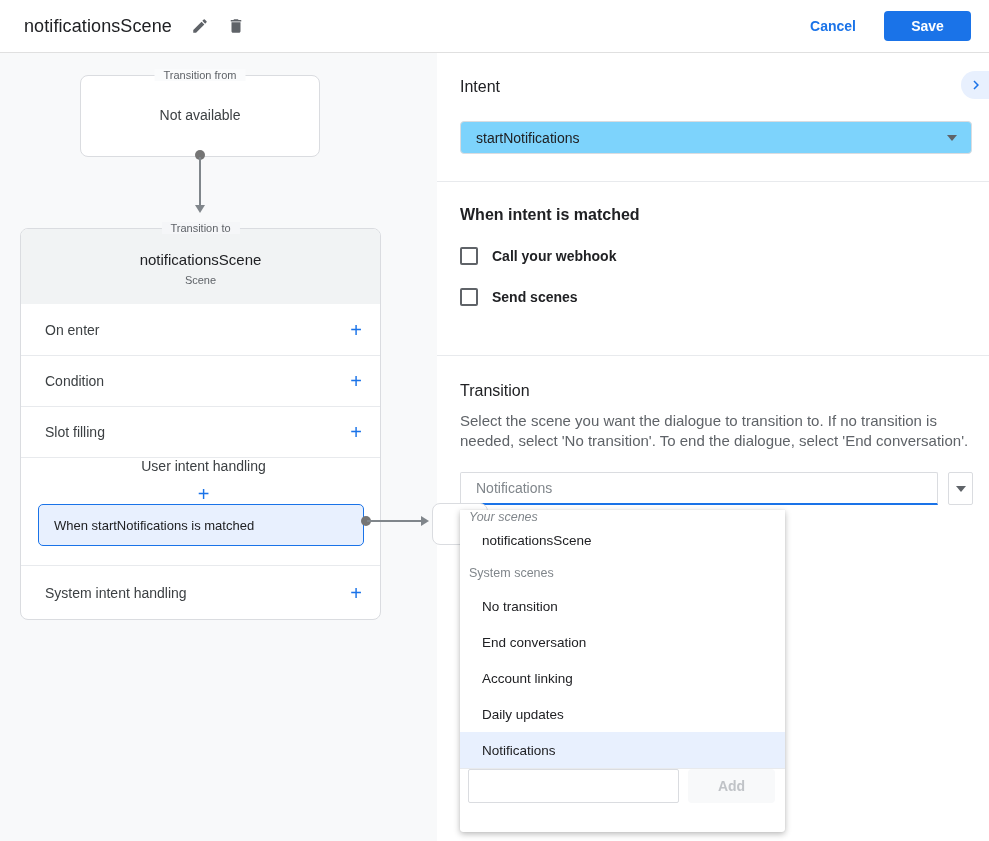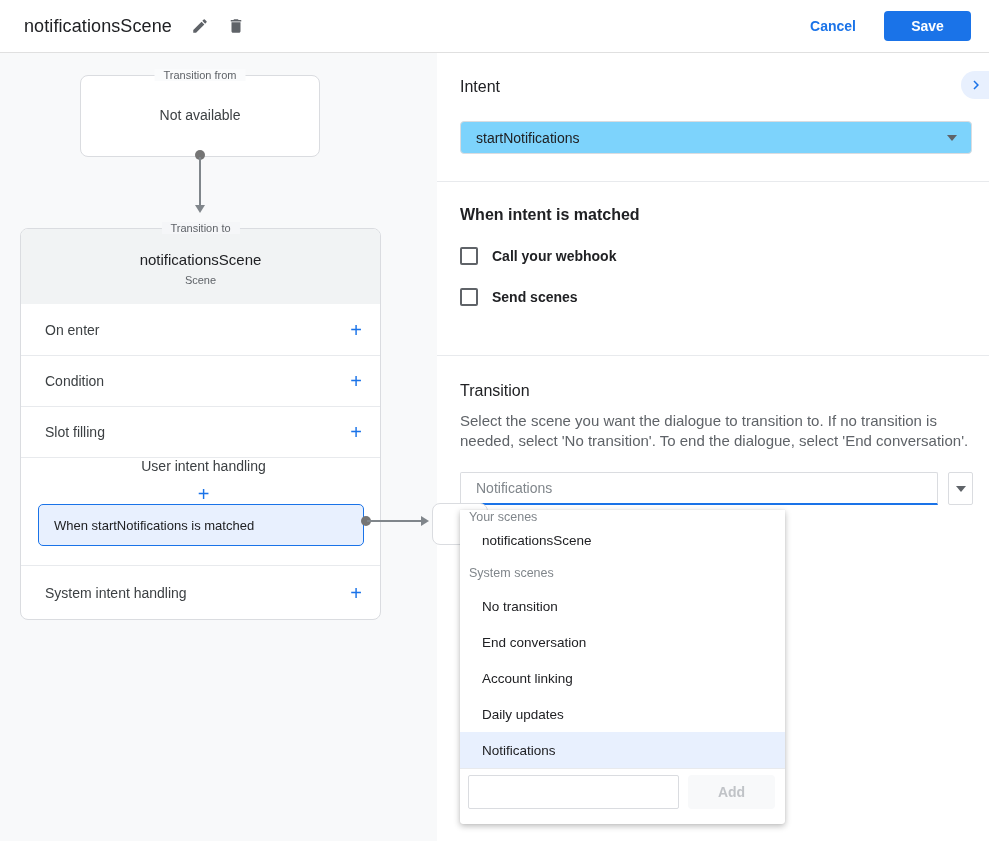--- a/index.html
+++ b/index.html
@@ -114,26 +114,26 @@
   }
   .expand-pill svg { width:18px; height:18px; fill:#1a73e8; }
 
   
   .dropdown-menu {
     position:absolute; left:460px; top:510px; width:325px; z-index:5;
     background:#fff; border-radius:0 0 3px 3px;
     box-shadow:0 2px 6px rgba(0,0,0,.28), 0 0 1px rgba(0,0,0,.15);
   }
   .clip-group { height:12px; overflow:hidden; }
-  .clip-group .group-label { margin-top:-8px; }
+  .clip-group .group-label { margin-top:-8px;font-style:italic; }
   .group-label { height:30px; display:flex; align-items:center; padding-left:9px; font-size:12.5px; color:#80868b; }
   .menu-item { height:36px; display:flex; align-items:center; padding-left:22px; font-size:13.5px; color:#202124; cursor:pointer; }
   .menu-item.highlighted { background:#e8f0fe; }
   .menu-divider { border:none; border-top:1px solid #e8eaed; }
-  .menu-footer { height:55px; display:flex; align-items:center; padding:0 10px 10px 8px; justify-content:space-between; }
+  .menu-footer { height:63px; display:flex; align-items:flex-start; padding:0 10px 10px 8px; justify-content:space-between; }
   .add-input { width:211px; height:34px; border:1px solid #dadce0; border-radius:2px; padding:0 8px; font-size:13px; font-family:inherit; outline:none; }
   .add-btn { width:87px; height:34px; background:#f8f9fa; color:#c0c3c7; border:none; border-radius:4px; font-size:14px; font-weight:bold; font-family:inherit; }
 </style>
 </head>
 <body>
 
 <div class="topbar">
   <span class="topbar-title">notificationsScene</span>
   <span class="topbar-icons">
     <button class="icon-btn">

